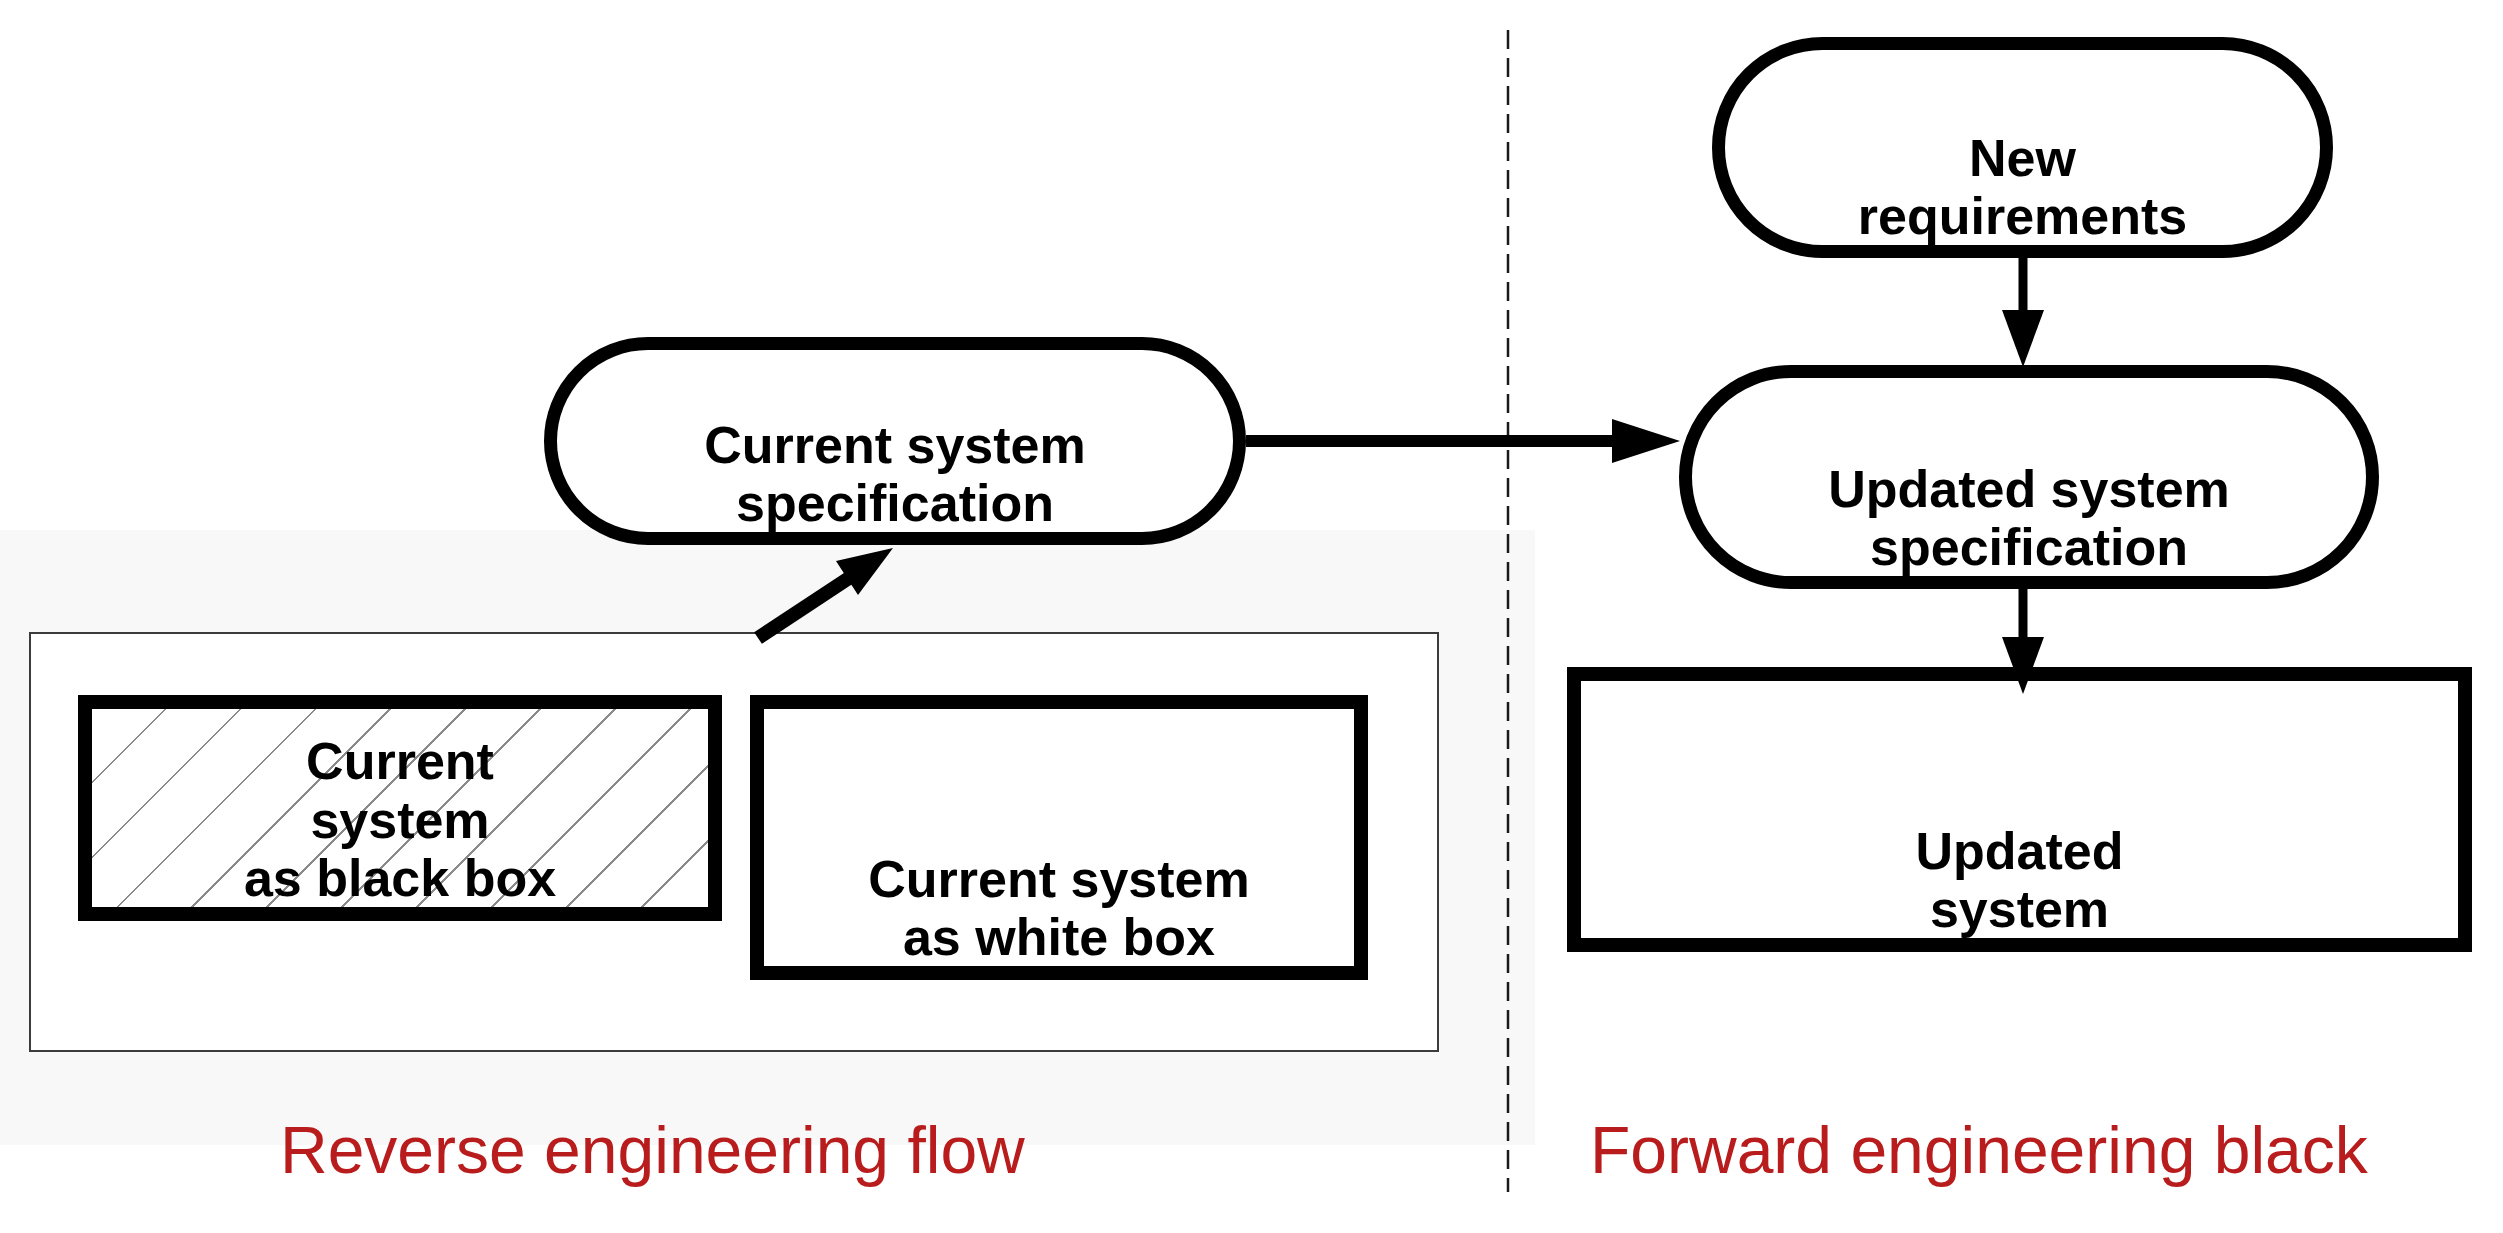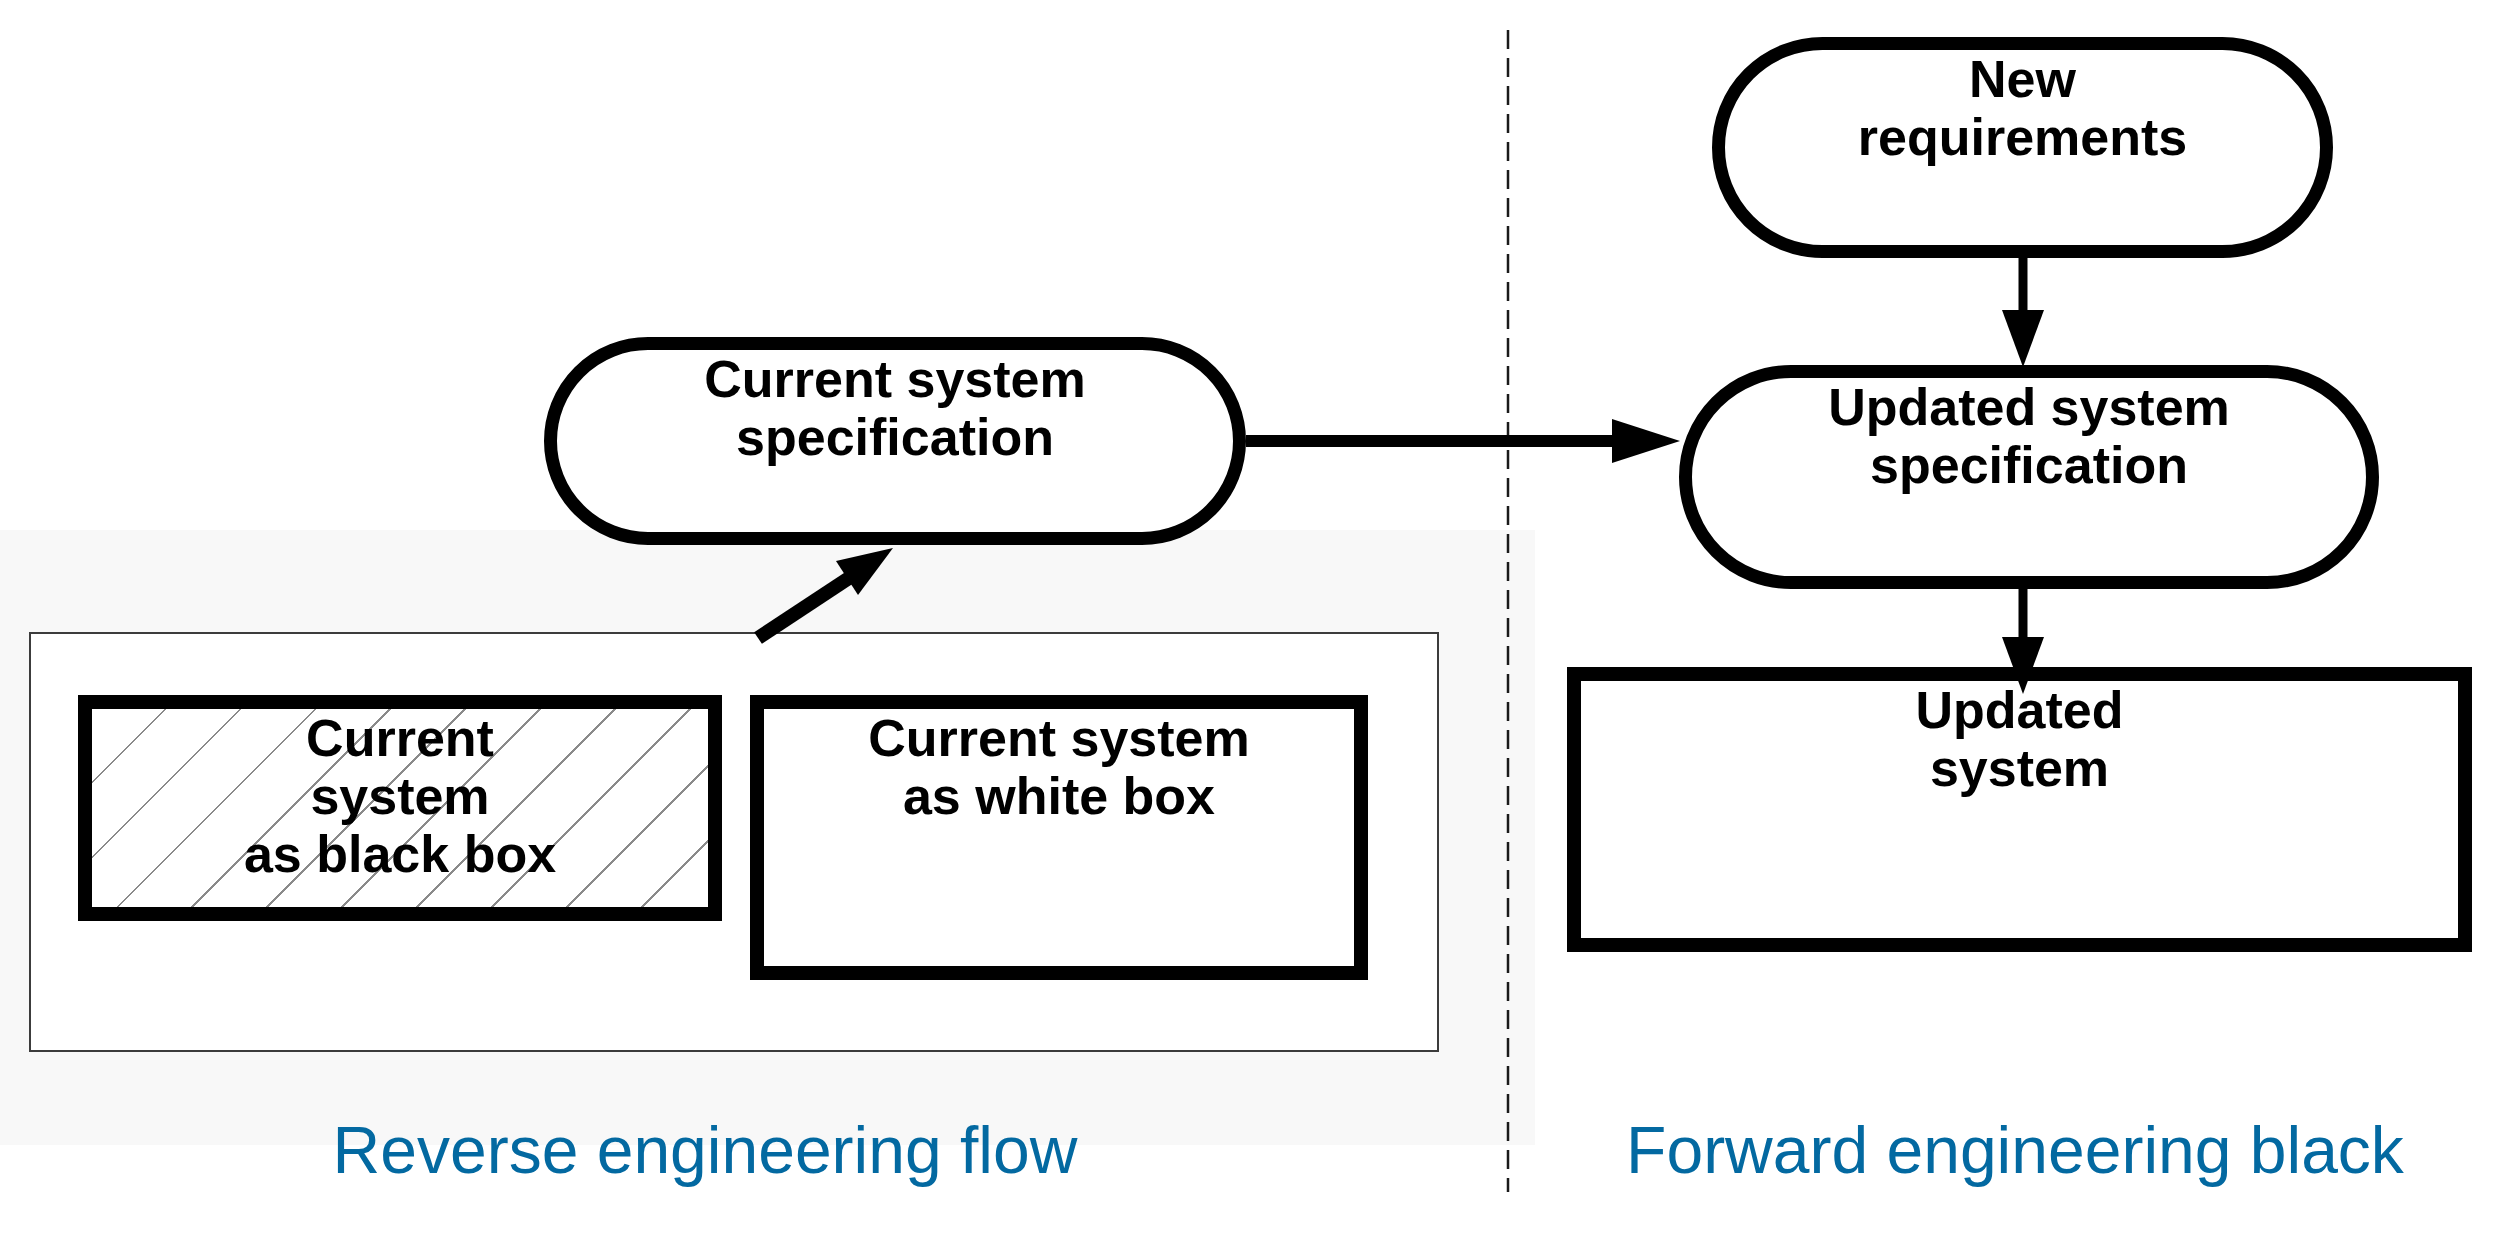--- a/index.html
+++ b/index.html
@@ -25,21 +25,21 @@
 
   
   .group-box {
     left: 29px; top: 632px; width: 1410px; height: 420px;
     background: #ffffff;
     border: 2px solid #3c3c3c;
   }
 
   .node {
     display: flex;
-    align-items: flex-start;
+    align-items: flex-end;
     justify-content: center;
     text-align: center;
     color: #000000;
     font-weight: bold;
     font-size: 52px;
     line-height: 1.12;
     white-space: pre-line;
     background: #ffffff;
   }
 
@@ -67,24 +67,24 @@
       repeating-linear-gradient(135deg,
         rgba(0,0,0,0) 0px, rgba(0,0,0,0) 51px,
         #8a8a8a 51px, #8a8a8a 53px);
     background-color: #ffffff;
   }
   .node-whitebox {
     left: 750px; top: 695px; width: 618px; height: 285px;
   }
 
   .flow-label {
-    color: #0369a1;
+    color: #b91c1c;
     font-size: 66px;
     font-weight: normal;
-    text-align: center;
+    text-align: left;
     white-space: nowrap;
   }
   .label-reverse { left: 280px; top: 1112px; width: 850px; }
   .label-forward { left: 1590px; top: 1112px; width: 850px; }
 
   svg.overlay {
     position: absolute;
     left: 0; top: 0;
     width: 2503px; height: 1233px;
     pointer-events: none;

